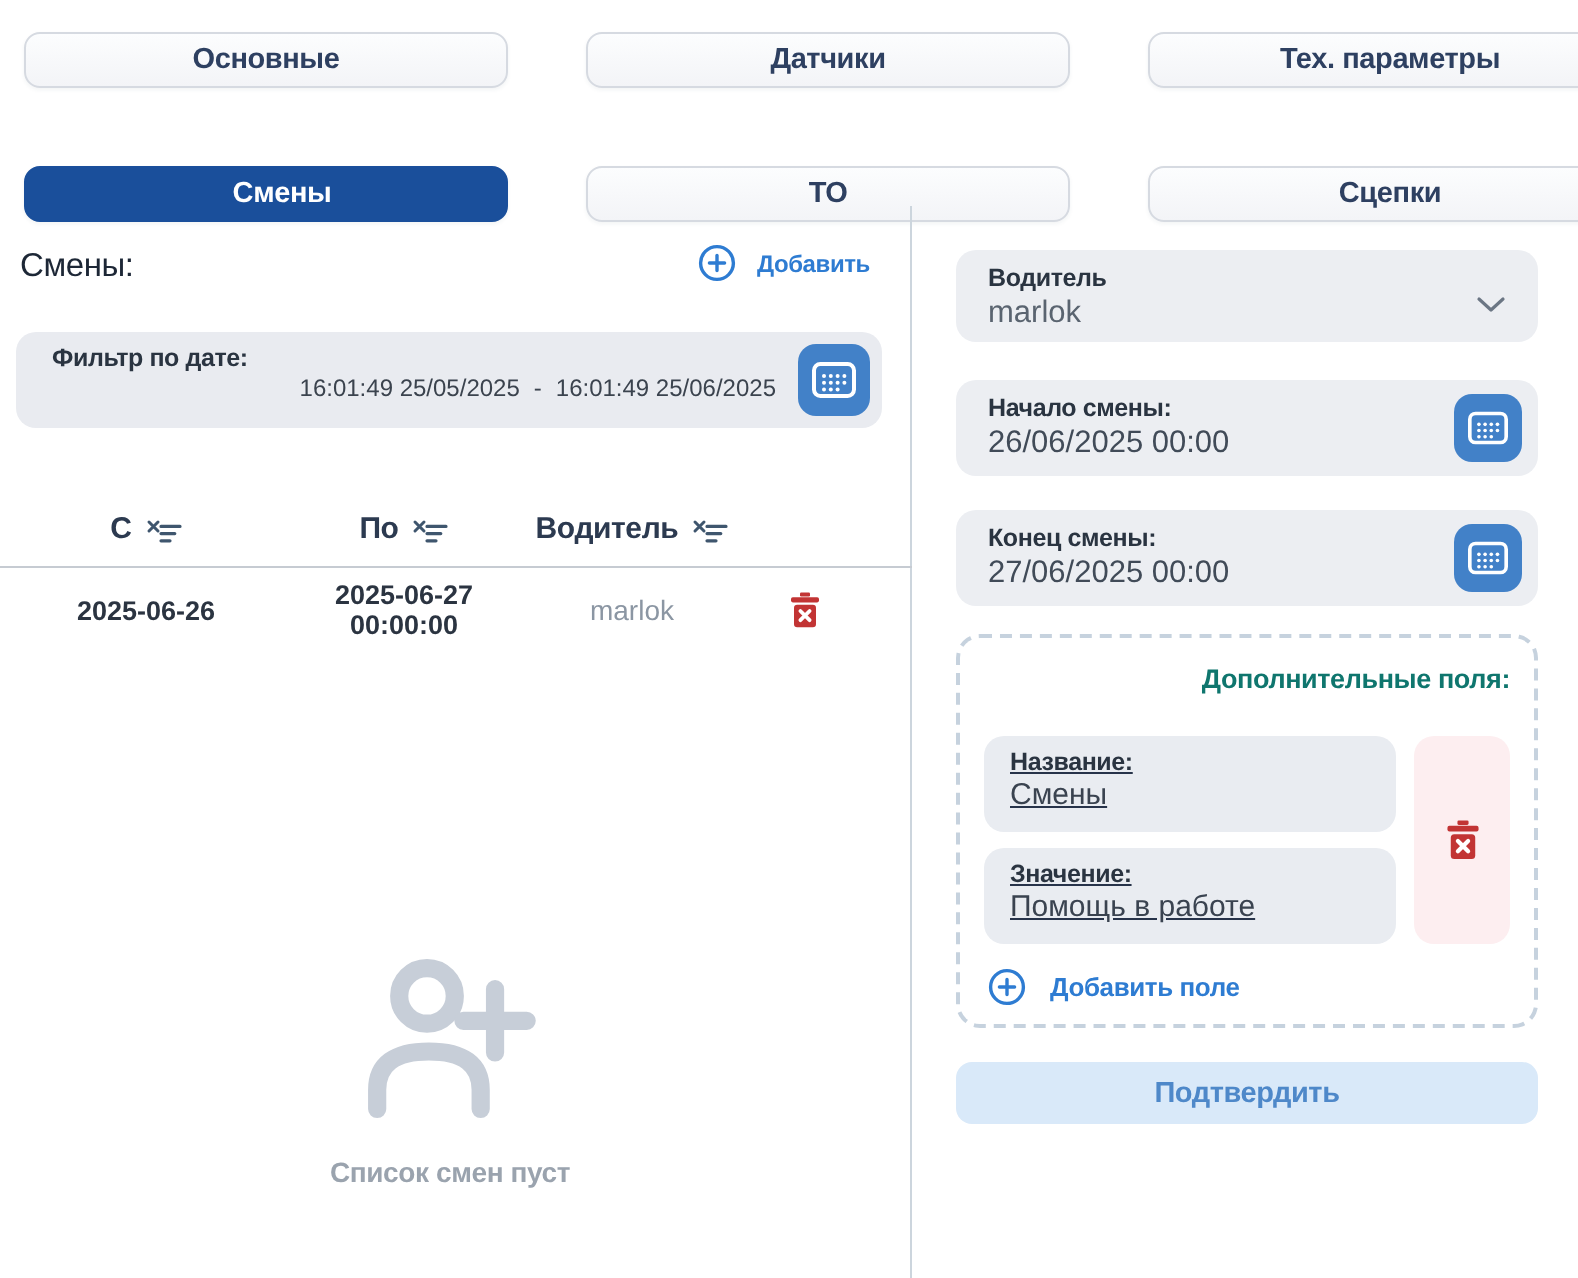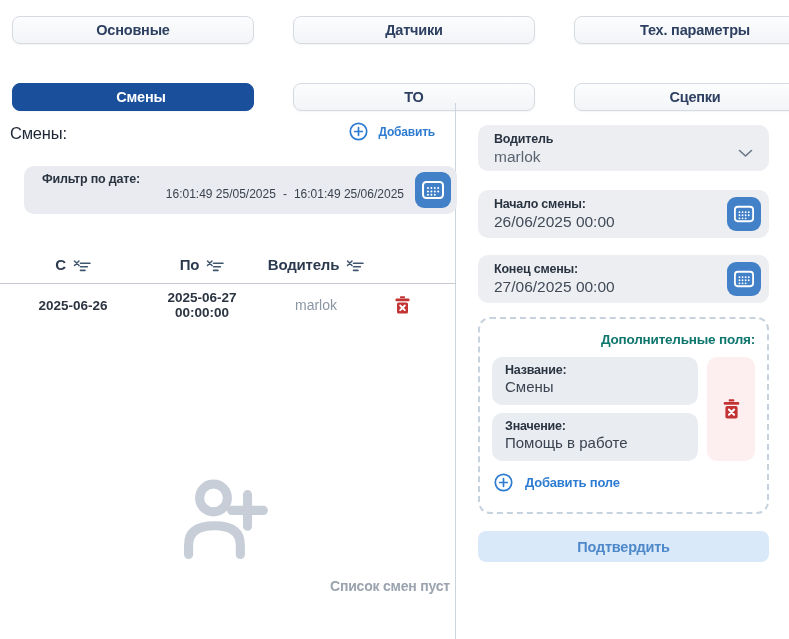--- a/index.html
+++ b/index.html
@@ -53,21 +53,21 @@
   .add-link {
     position: absolute; right: 21px; top: 22px;
     display: flex; align-items: center; gap: 10px;
     color: #2e7cd2; font-size: 12px; font-weight: 700; letter-spacing: -0.2px;
     cursor: pointer; background: none; border: none;
     font-family: inherit;
   }
 
   
   .filter-box {
-    position: absolute; left: 24px; top: 66px; width: 433px; height: 48px;
+    position: absolute; left: 8px; top: 66px; width: 433px; height: 48px;
     background: #e9ebf0; border-radius: 10px;
   }
   .filter-label {
     position: absolute; left: 18px; top: 6px;
     font-size: 12.5px; font-weight: 700; color: #2a3441; letter-spacing: -0.2px;
   }
   .filter-range {
     position: absolute; left: 20px; top: 21px; width: 360px;
     text-align: right; font-size: 12px; color: #3b434e;
     white-space: nowrap;
@@ -106,21 +106,21 @@
   .row-del {
     background: none; border: none; cursor: pointer;
     display: flex; align-items: center; justify-content: center;
     margin-right: 26px;
   }
 
   
   .empty-icon { position: absolute; left: 177px; top: 374px; }
   .empty-text {
     position: absolute; left: 0; top: 478px; width: 450px;
-    text-align: right; font-size: 14px; font-weight: 700; color: #9aa3ae;
+    text-align: center; font-size: 14px; font-weight: 700; color: #9aa3ae;
     letter-spacing: -0.2px;
   }
 
   
   .field-box {
     position: absolute; left: 22px; width: 291px;
     background: #eceef2; border-radius: 10px;
     padding: 7px 16px;
   }
   .field-label { font-size: 12.5px; font-weight: 700; color: #2a3441; letter-spacing: -0.2px; }
@@ -133,21 +133,21 @@
   .start-box { top: 90px; height: 48px; }
   .end-box   { top: 155px; height: 48px; }
   .cal-btn.small { right: 8px; top: 7px; width: 34px; height: 34px; border-radius: 9px; }
 
   .extra-box {
     position: absolute; left: 22px; top: 217px; width: 291px; height: 197px;
     border: 2px dashed #c6d2de; border-radius: 12px;
     padding: 13px 12px 12px 12px;
   }
   .extra-title { font-size: 13.5px; font-weight: 700; color: #0f766e; letter-spacing: -0.2px; text-align: right; }
-  .extra-grid { display: flex; margin-top: 10px; }
+  .extra-grid { display: flex; margin-top: 21px; text-decoration: underline; }
   .extra-fields { flex: 1; display: flex; flex-direction: column; gap: 8px; }
   .mini-field {
     background: #e9ecf1; border-radius: 10px; padding: 6px 13px; height: 48px;
     cursor: text;
   }
   .mini-field .field-label { font-size: 12.5px; }
   .mini-field .field-value { font-size: 15px; color: #3a4350; margin-top: 1px; }
   .extra-del {
     width: 48px; margin-left: 9px; border: none; cursor: pointer;
     background: #fdeef0; border-radius: 10px;

